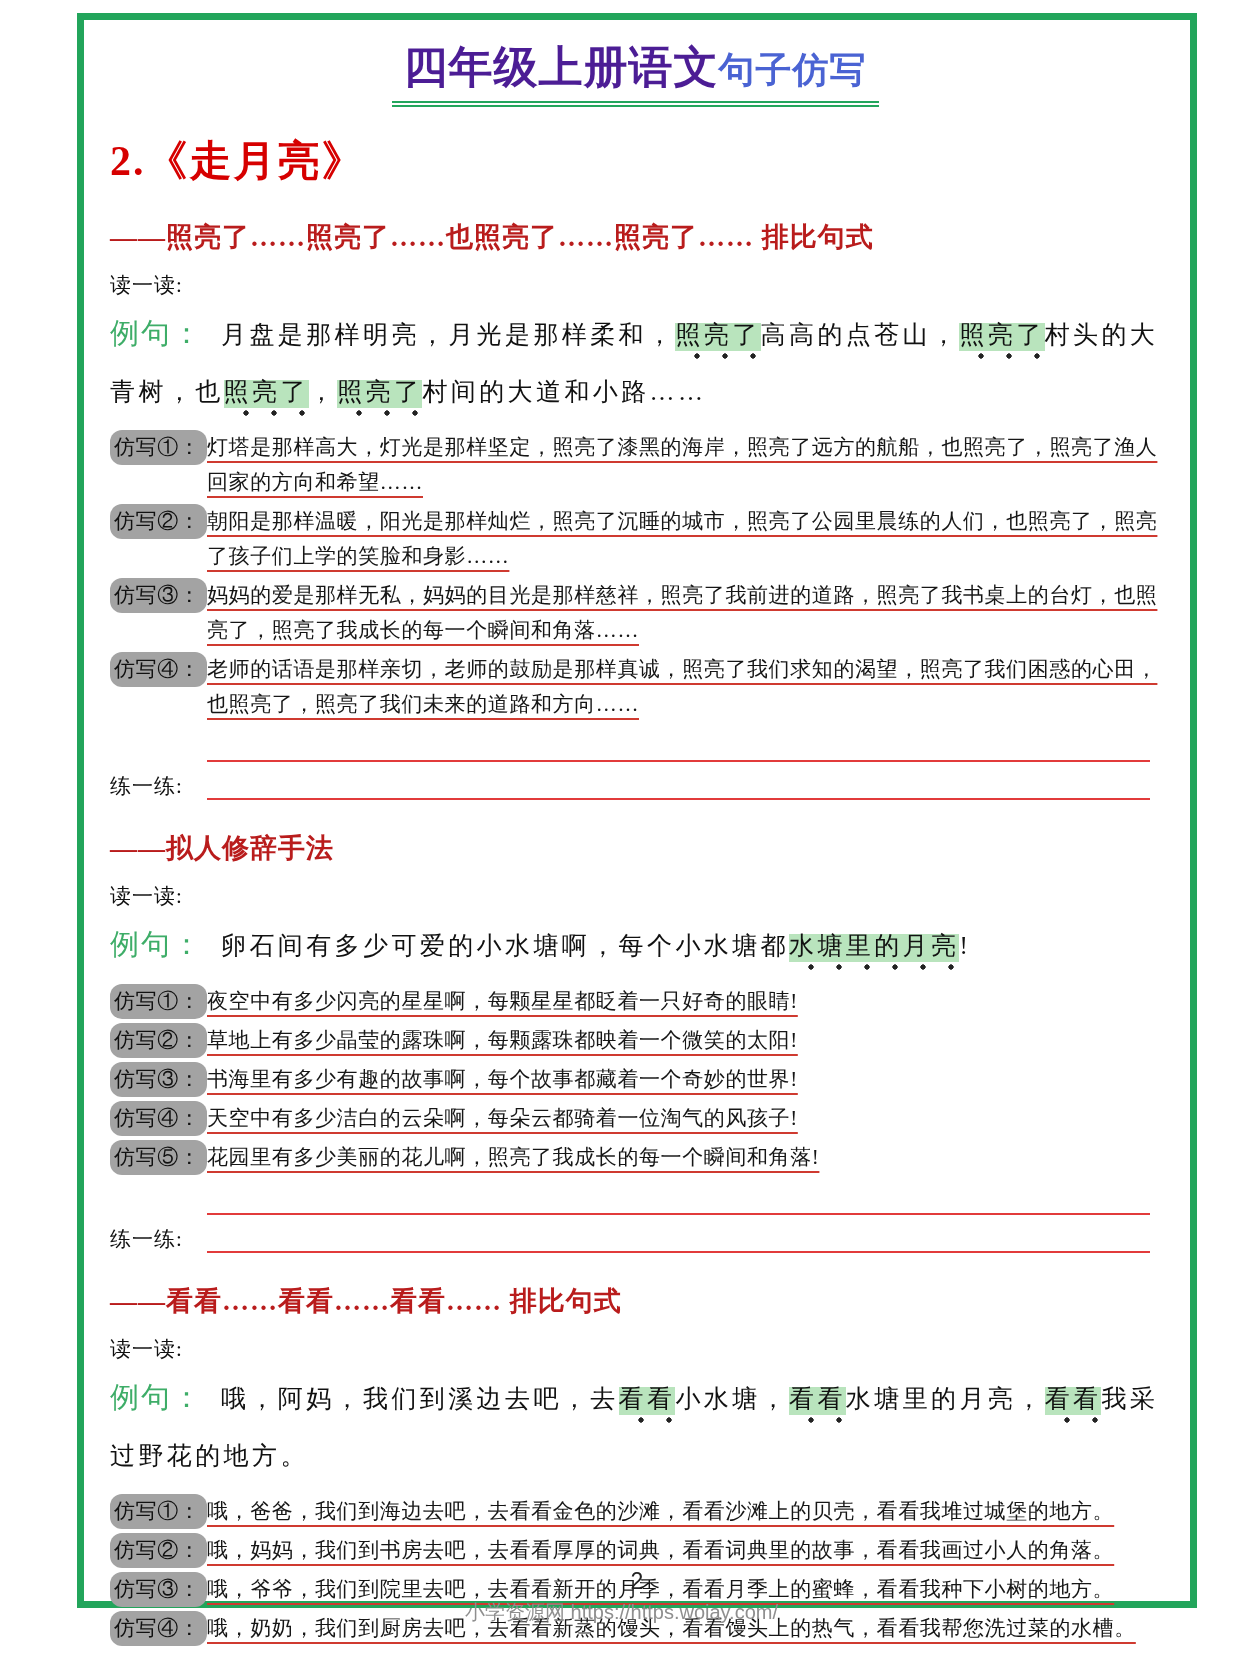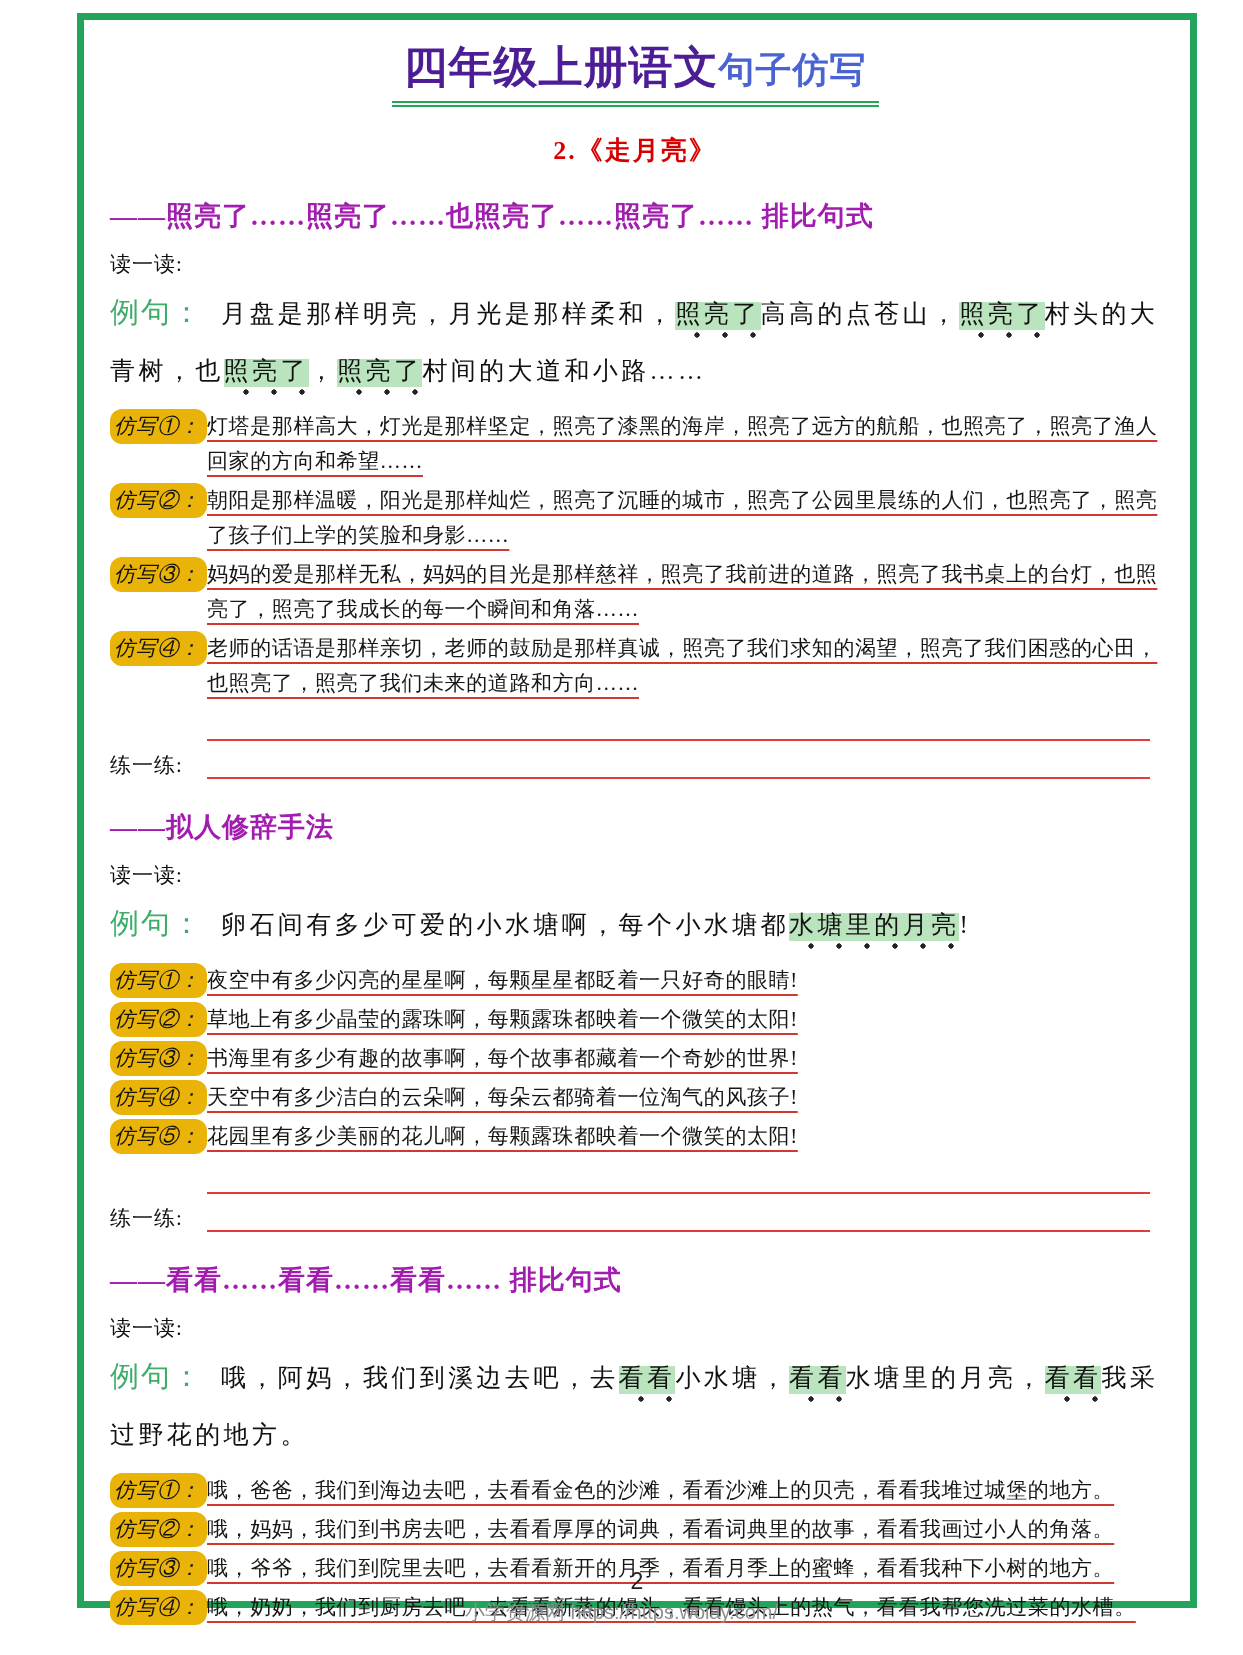--- a/index.html
+++ b/index.html
@@ -14,26 +14,26 @@
     padding:14px 30px 8px 26px;
   }
   
   .title-wrap{text-align:center;margin-top:4px;}
   .title-underline{
     display:inline-block;border-bottom:6px double #23a55c;padding:0 12px 4px 12px;
   }
   .title-main{font-size:44px;font-weight:900;color:#4c1d95;letter-spacing:1px;}
   .title-accent{font-size:36px;font-weight:900;color:#4a63d3;letter-spacing:1px;}
   .lesson{
-    text-align:center;color:#d60000;font-size:26px;font-weight:700;
+    text-align:left;color:#d60000;font-size:42px;font-weight:700;
     margin-top:26px;letter-spacing:2px;
   }
   
   .heading{
-    color:#a21caf;font-size:27px;font-weight:800;margin:30px 0 0 0;
+    color:#b91c1c;font-size:27px;font-weight:800;margin:30px 0 0 0;
     letter-spacing:1px;
   }
   .read{font-size:21px;margin-top:16px;letter-spacing:1px;}
   
   .example{
     font-size:25px;letter-spacing:3.4px;line-height:57px;margin:6px 0 0 0;
   }
   .exlabel{color:#3ead68;font-size:29px;letter-spacing:2px;margin-right:18px;}
   .hl{
     padding-bottom:12px;
@@ -42,22 +42,22 @@
       linear-gradient(#b9e4bd,#b9e4bd);
     background-size:28px 8px, 100% calc(100% - 11px);
     background-position:8px 100%, 0 2px;
     background-repeat:repeat-x, no-repeat;
   }
   
   .imits{margin-top:10px;}
   .imit{display:flex;align-items:flex-start;margin-top:4px;
     font-size:21px;letter-spacing:0.6px;line-height:35px;}
   .imlabel{
-    flex:0 0 97px;background:#eab308;border-radius:12px;
-    padding:0 2px 0 4px;box-sizing:border-box;font-style:italic;
+    flex:0 0 97px;background:#a3a3a3;border-radius:12px;
+    padding:0 2px 0 4px;box-sizing:border-box;
   }
   .imtext{
     flex:1;color:#161616;
     text-decoration:underline;text-decoration-color:#cf3a30;
     text-decoration-thickness:2px;text-underline-offset:7px;
   }
   
   .practice{display:flex;margin-top:14px;font-size:21px;letter-spacing:1px;}
   .prlabel{flex:0 0 97px;margin-top:36px;}
   .prlines{flex:1;margin-right:10px;}
@@ -132,21 +132,21 @@
       <div class="imit">
         <span class="imlabel">仿写③：</span>
         <span class="imtext">书海里有多少有趣的故事啊，每个故事都藏着一个奇妙的世界!</span>
       </div>
       <div class="imit">
         <span class="imlabel">仿写④：</span>
         <span class="imtext">天空中有多少洁白的云朵啊，每朵云都骑着一位淘气的风孩子!</span>
       </div>
       <div class="imit">
         <span class="imlabel">仿写⑤：</span>
-        <span class="imtext">花园里有多少美丽的花儿啊，每颗露珠都映着一个微笑的太阳!</span>
+        <span class="imtext">花园里有多少美丽的花儿啊，照亮了我成长的每一个瞬间和角落!</span>
       </div>
     </div>
     <div class="practice">
       <span class="prlabel">练一练:</span>
       <span class="prlines">
         <span class="prline" style="display:block"></span>
         <span class="prline second" style="display:block"></span>
       </span>
     </div>
   </section>

